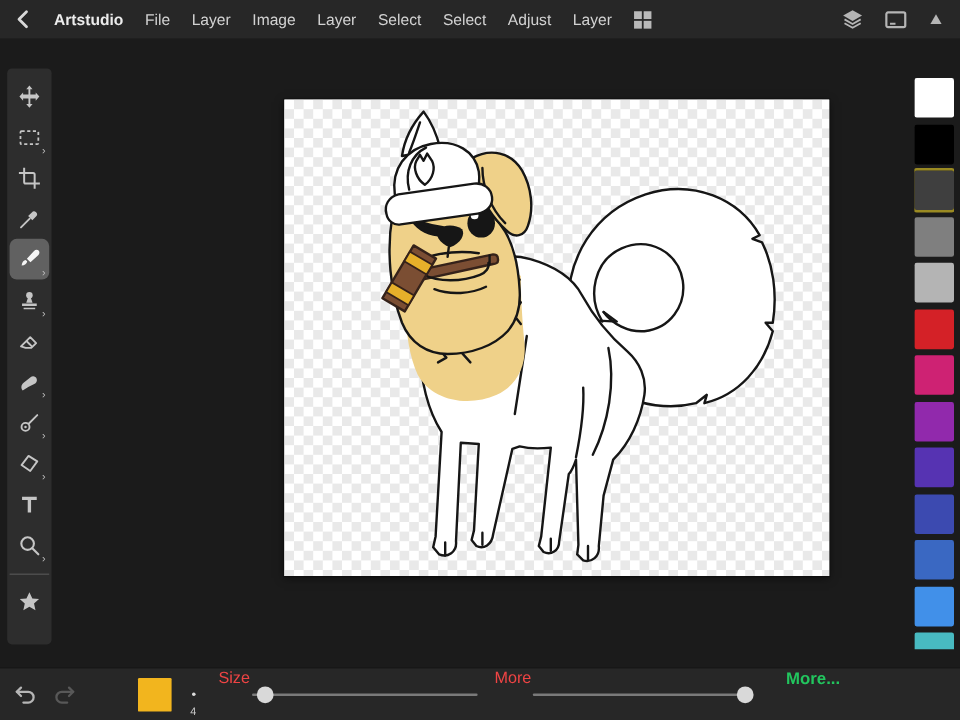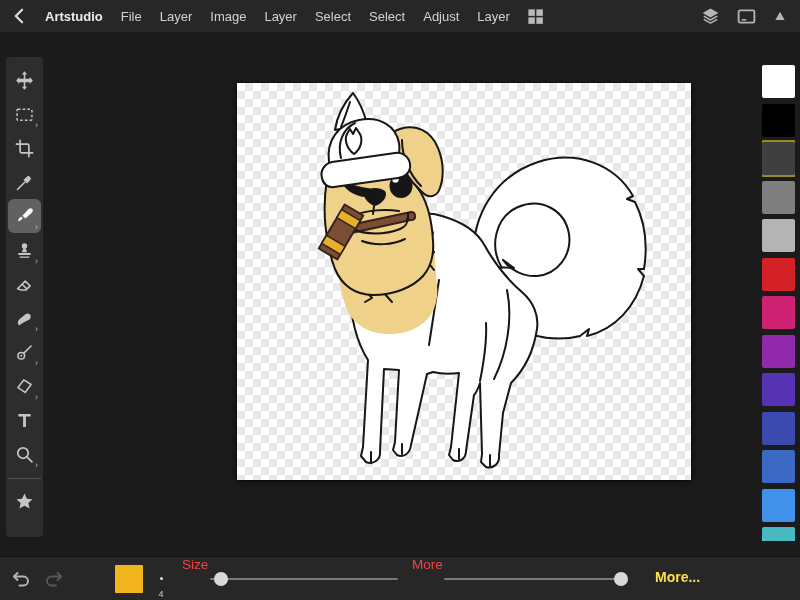--- a/index.html
+++ b/index.html
@@ -49,21 +49,21 @@
   .undo{left:10px;top:10px;width:24px;height:24px;color:#b5b5b5;}
   .redo{left:41px;top:10px;width:24px;height:24px;color:#585858;}
   .curcolor{left:115px;top:8px;width:28px;height:28px;border-radius:1px;}
   .preview{left:152px;top:5px;width:18px;height:36px;text-align:center;}
   .pdot{display:block;width:3px;height:3px;border-radius:50%;background:#dcdcdc;margin:15px auto 3px;}
   .pnum{font-size:9px;color:#c9c9c9;line-height:1;}
   .slabel{top:0;font-size:13.5px;color:#ef4444;}
   .slider{top:14px;height:16px;}
   .track{position:absolute;top:7px;left:0;right:0;height:2px;background:#7a7a7a;border-radius:1px;}
   .knob{position:absolute;top:1px;width:14px;height:14px;border-radius:50%;background:#d9d9d9;margin-left:-7px;}
-  .more{left:655px;top:12px;font-size:14px;font-weight:700;color:#fde047;}
+  .more{left:655px;top:0;font-size:14px;font-weight:700;color:#22c55e;}
 </style>
 </head>
 <body>
 
 <div class="screen">
 
   <header class="topbar">
     <span class="back">
       <svg viewBox="0 0 24 24" fill="none" stroke="currentColor" stroke-width="2.8" stroke-linecap="round" stroke-linejoin="round">
           <path d="M14.5 4.5 7 12l7.5 7.5"></path>

